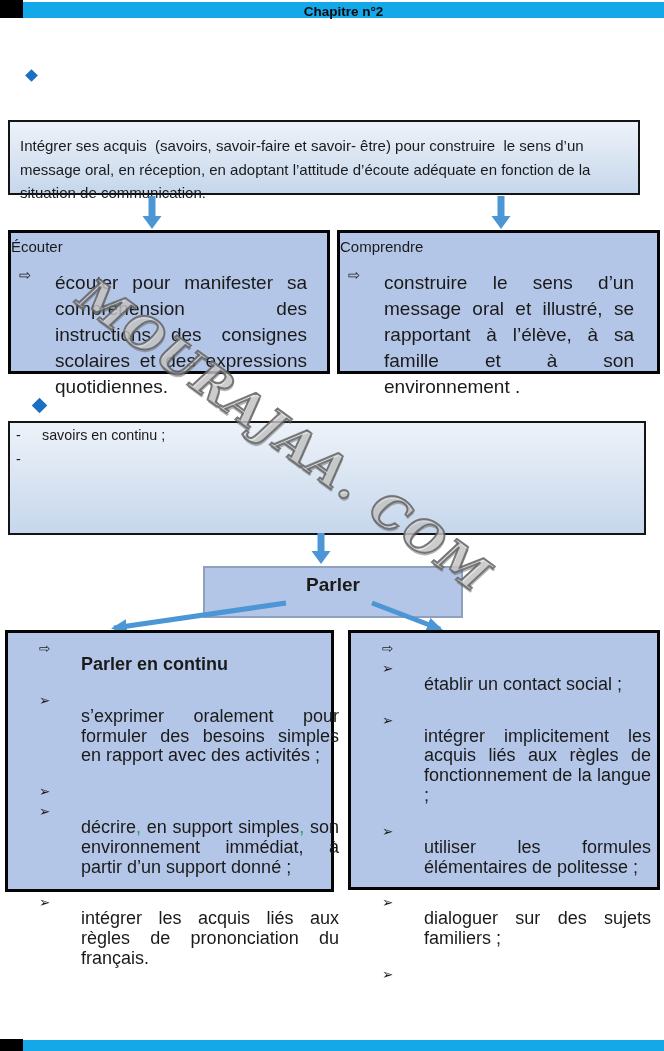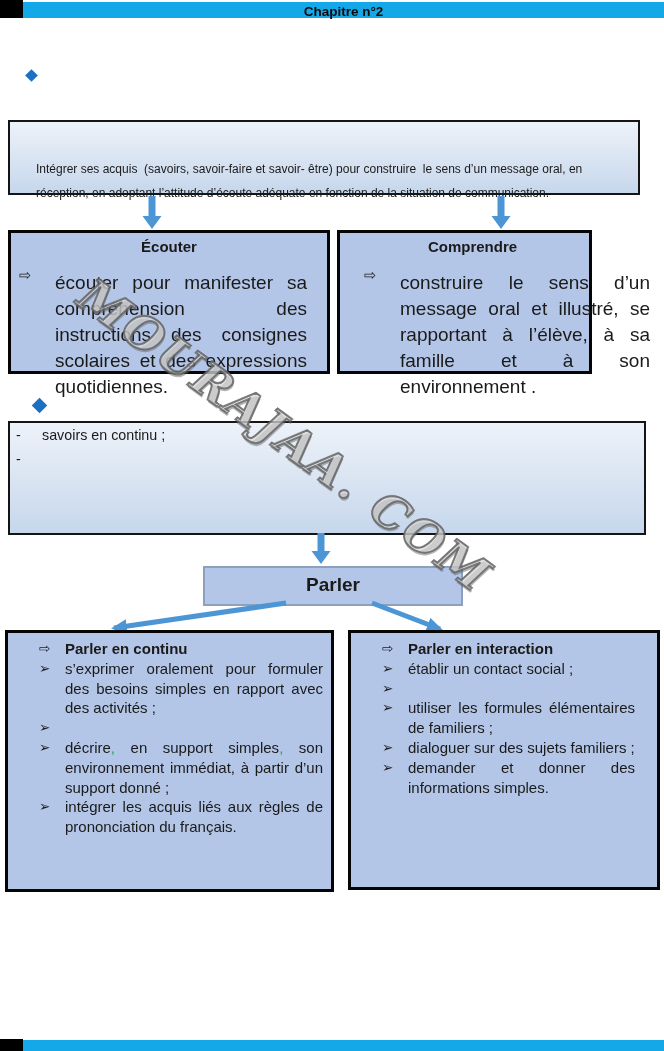--- a/index.html
+++ b/index.html
@@ -18,53 +18,53 @@
   
   .diamond{position:absolute;background:#1B6FC4;transform:rotate(45deg);}
   .d1{left:27px;top:71px;width:9px;height:9px;}
   .d2{left:34px;top:400px;width:11px;height:11px;}
 
   
   .intro-box{position:absolute;border:2px solid #141414;
      background:linear-gradient(180deg,#EDF2F9 0%,#DCE6F3 45%,#C6D7EC 100%);}
   .b1{left:8px;top:120px;width:628px;height:71px;}
   .b2{left:8px;top:421px;width:634px;height:110px;}
-  .intro-box p{margin:16px;padding:20px 14px 0 10px;font-size:12px;line-height:23.5px;white-space:pre-wrap;}
+  .intro-box p{margin:0;padding:12px 14px 0 10px;font-size:15px;line-height:23.5px;white-space:pre-wrap;}
   .b2 p{line-height:24px;}
   .dashrow{display:flex;padding:0 14px 0 6px;font-size:14.3px;line-height:24px;}
   .dashrow .dk{width:26px;flex:none;}
 
   
   .varrow{position:absolute;}
   .varrow path{fill:#4D96D6;}
 
   
   .panel{position:absolute;background:#B4C6E7;border:3px solid #050505;box-sizing:border-box;}
   .p-ecouter{left:8px;top:230px;width:322px;height:144px;}
-  .p-comprendre{left:337px;top:230px;width:255px;height:144px;padding-left:16px;}
-  .panel-title{text-align:center;font-weight:bold;font-size:15px;margin-top:5px;}
+  .p-comprendre{left:337px;top:230px;width:323px;height:144px;}
+  .panel-title{font-weight:normal;font-size:15px;margin-top:5px;}
   .prow{display:flex;margin-top:7px;}
   .prow .mk{flex:none;width:28px;padding-left:8px;font-size:14.5px;line-height:26px;}
   .prow p{margin:8px;flex:none;font-size:19px;line-height:26px;text-align:justify;}
   .p-ecouter .prow p{width:252px;}
   .p-comprendre .prow p{width:250px;}
 
   
-  .parler{position:absolute;left:203px;top:566px;width:260px;height:40px;box-sizing:border-box;
+  .parler{position:absolute;left:203px;top:566px;width:260px;height:52px;box-sizing:border-box;
           background:#B4C6E7;border:2px solid #8DA0BE;text-align:center;}
   .parler span{font-size:19px;font-weight:bold;line-height:34px;}
 
   .diag{position:absolute;left:86px;top:598px;}
 
   
   .p-continu{left:5px;top:630px;width:329px;height:262px;}
   .p-interaction{left:348px;top:630px;width:312px;height:260px;}
   .brow{display:flex;}
   .brow .mk2{flex:none;width:26px;padding-left:31px;font-size:13.5px;line-height:19.8px;}
-  .brow p,.brow .bt{margin:0;flex:none;font-size:15px;line-height:19.8px;text-align:justify;}
+  .brow p,.brow .bt{margin:16px;flex:none;font-size:18px;line-height:19.8px;text-align:justify;}
   .p-continu .brow p,.p-continu .brow .bt{width:258px;}
   .p-interaction .brow p,.p-interaction .brow .bt{width:227px;}
   .bt{font-weight:bold;}
   .brow.first{margin-top:6px;}
   .gc{color:#2F9E63;}
 
   
   .watermark{position:absolute;left:100px;top:268px;z-index:60;pointer-events:none;
      transform:rotate(36deg);transform-origin:0 0;
      font-family:"DejaVu Serif",serif;font-style:italic;font-weight:bold;
@@ -160,40 +160,39 @@
     </div>
     <div class="brow">
       <span class="mk2">➢</span>
       <p>intégrer les acquis liés aux règles de prononciation du français.</p>
     </div>
   </div>
 
   <div class="panel p-interaction">
     <div class="brow first">
       <span class="mk2">⇨</span>
-      <span class="bt">Parler en interaction</span>
     </div>
     <div class="brow">
       <span class="mk2">➢</span>
       <p>établir un contact social ;</p>
     </div>
     <div class="brow">
       <span class="mk2">➢</span>
+      <p>intégrer implicitement les acquis liés aux règles de fonctionnement de la langue ;</p>
     </div>
     <div class="brow">
       <span class="mk2">➢</span>
-      <p>utiliser les formules élémentaires de familiers ;</p>
+      <p>utiliser les formules élémentaires de politesse ;</p>
     </div>
     <div class="brow">
       <span class="mk2">➢</span>
       <p>dialoguer sur des sujets familiers ;</p>
     </div>
     <div class="brow">
       <span class="mk2">➢</span>
-      <p>demander et donner des informations simples.</p>
     </div>
   </div>
 
   <div class="watermark">MOURAJAA. COM</div>
 
   <div class="corner c-bot"></div>
   <div class="bar bar-bot"></div>
 
 </div>
 

